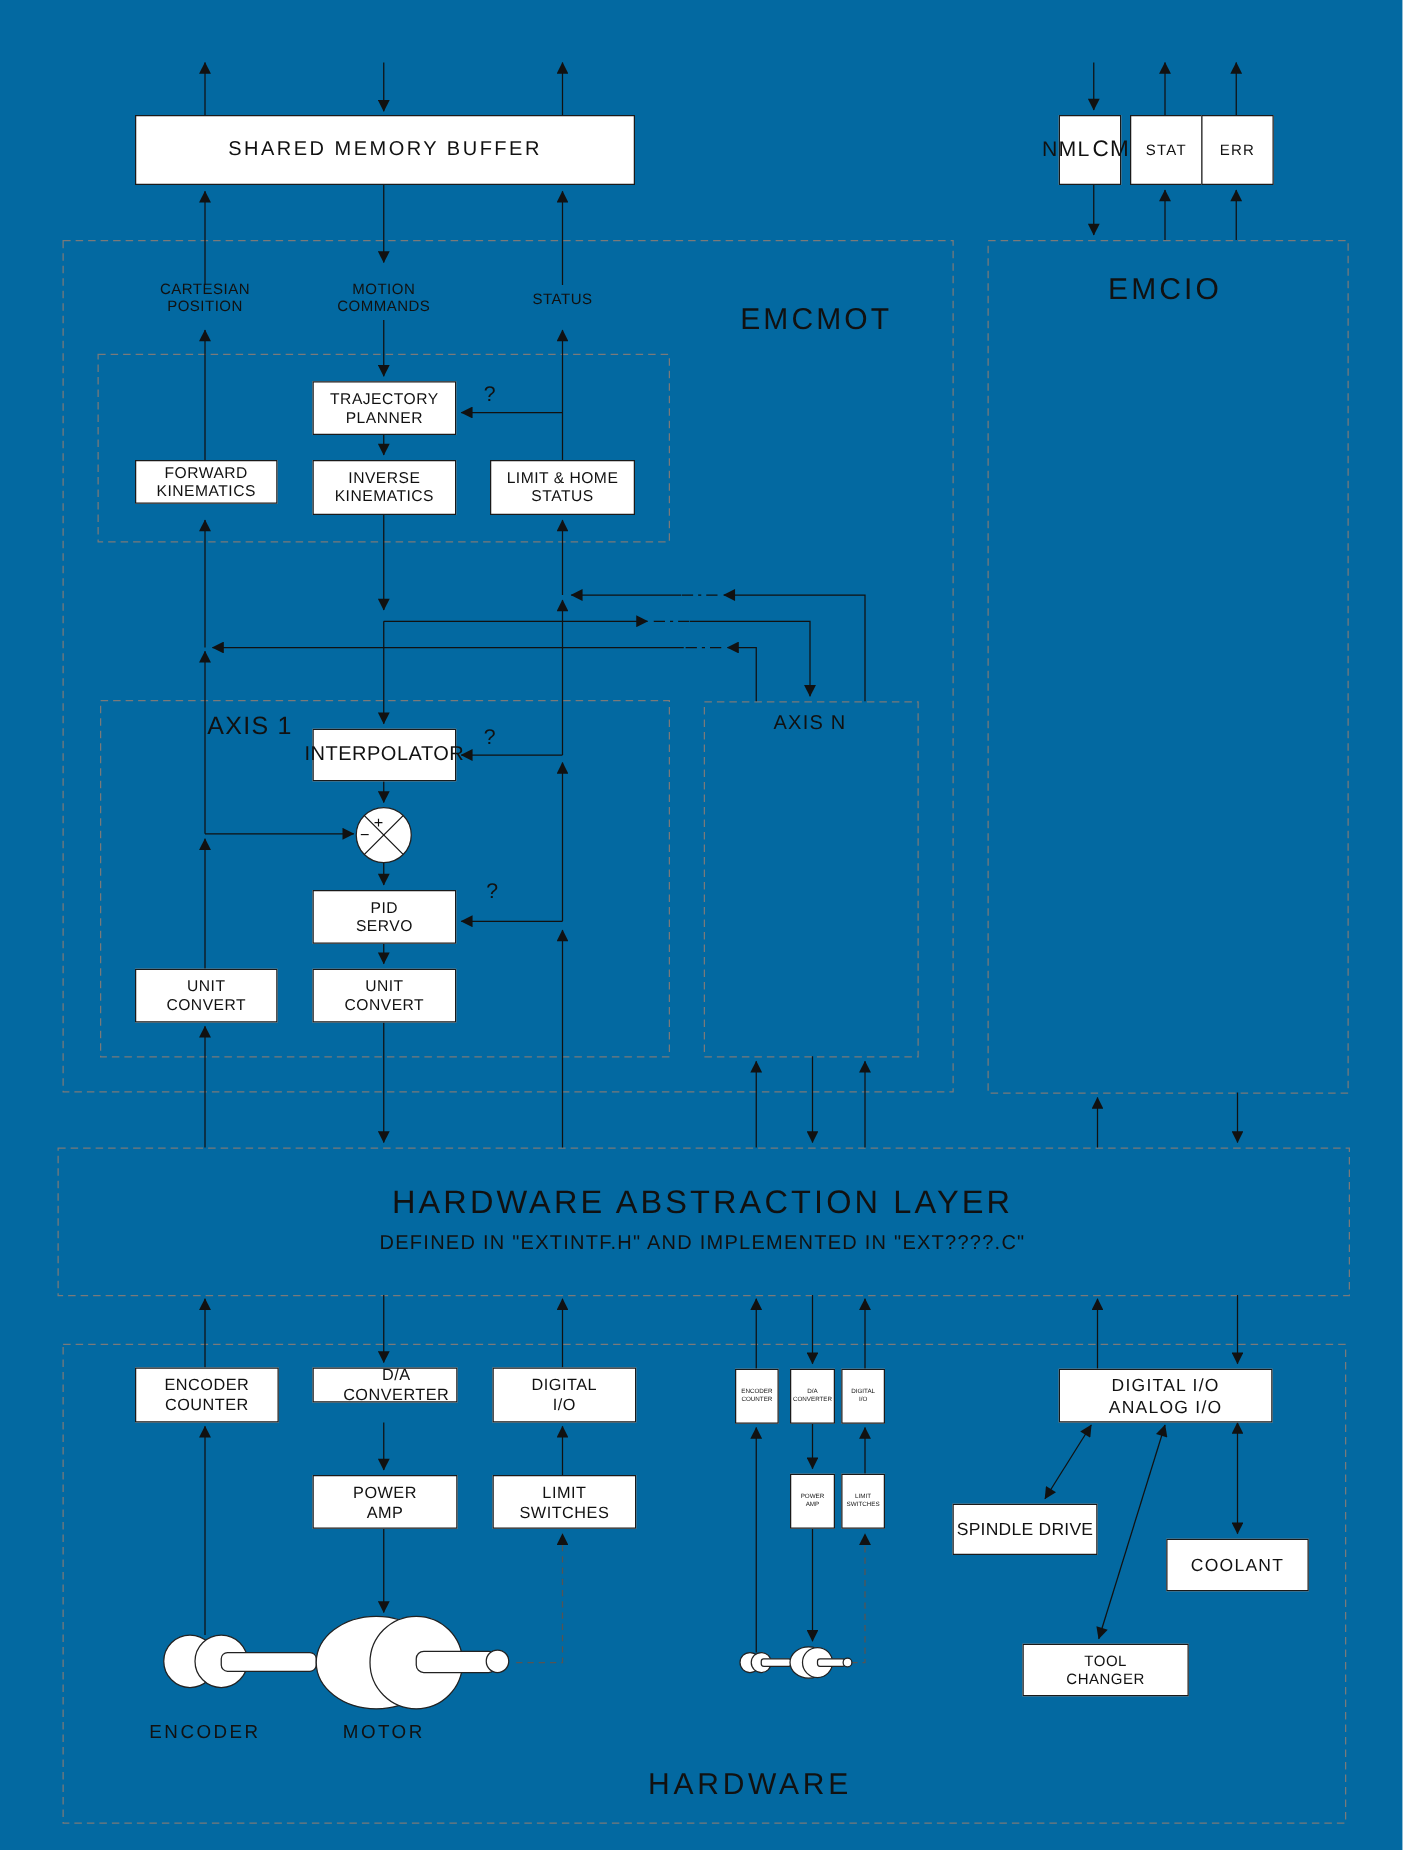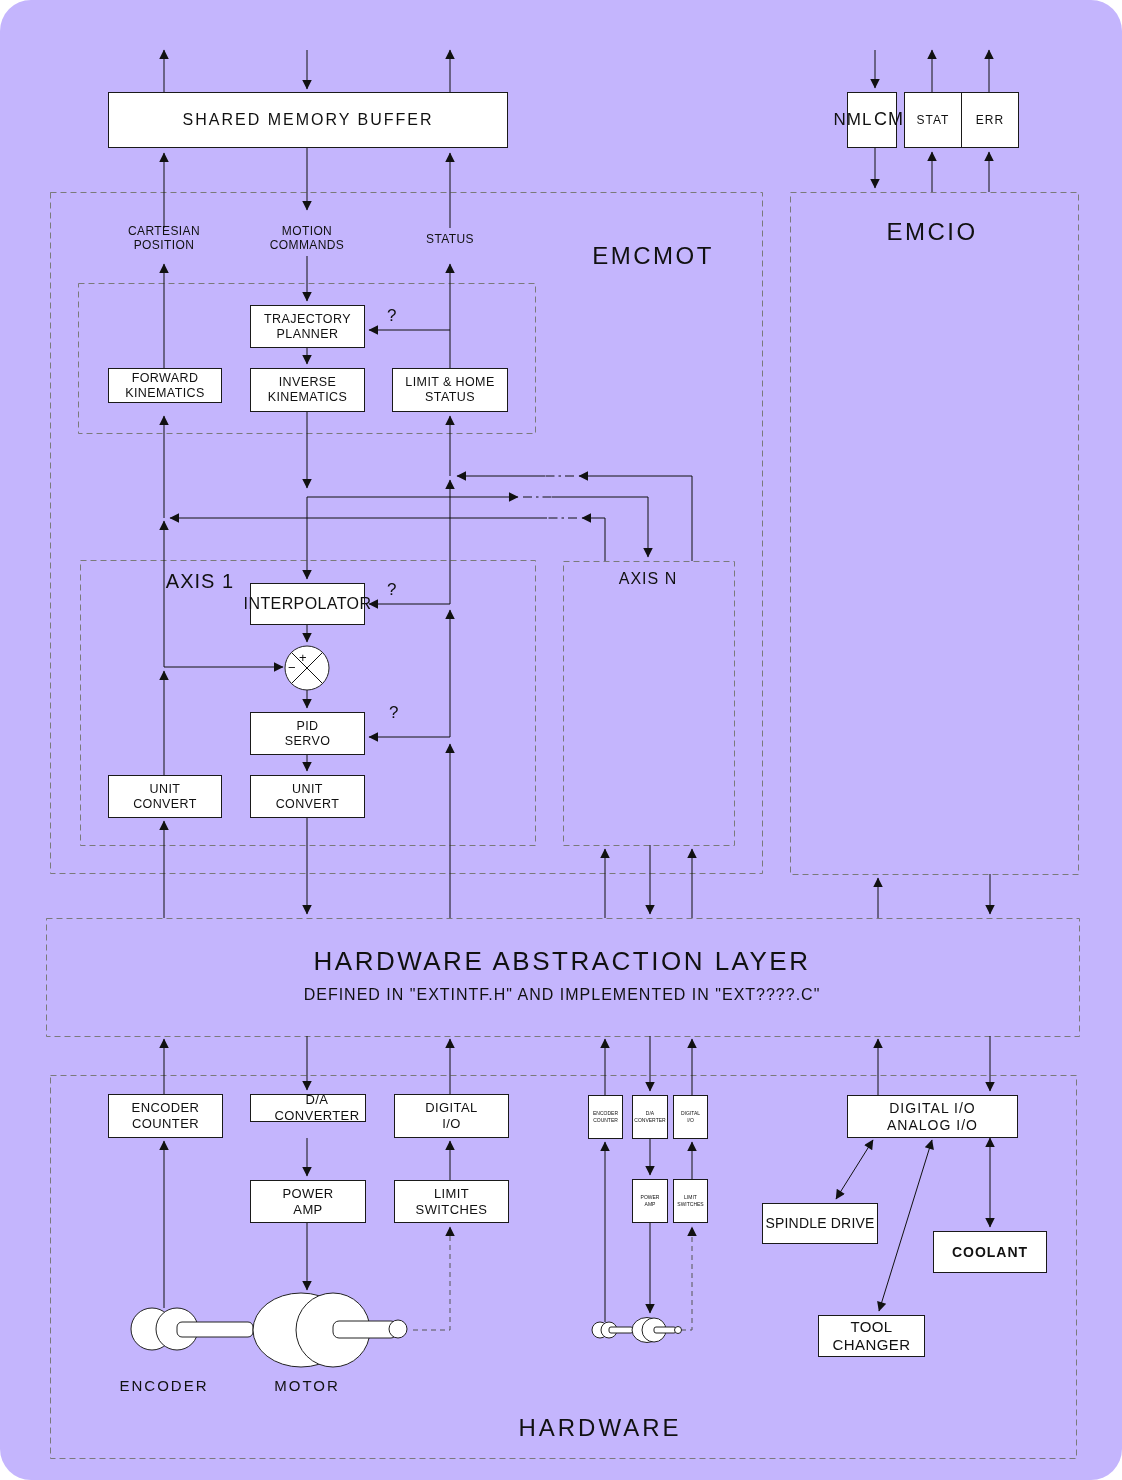--- a/index.html
+++ b/index.html
@@ -1,17 +1,17 @@
 <!DOCTYPE html>
 <html><head>
 <meta charset="utf-8">
 <style>
   html,body{margin:0;padding:0;background:#fff;}
-  #stage{position:relative;width:1122px;height:1480px;background:#c4b5fd;
-         font-family:"Liberation Sans", sans-serif;color:#111;overflow:hidden;border-radius:31px;}
+  #stage{position:relative;width:1122px;height:1480px;background:#0369a1;
+         font-family:"Liberation Sans", sans-serif;color:#111;overflow:hidden;}
   #lines{position:absolute;left:0;top:0;}
   .box{position:absolute;box-sizing:border-box;border:1px solid #1a1a1a;background:#fff;
        display:flex;align-items:center;justify-content:center;text-align:center;
        white-space:pre-line;font-size:12.5px;line-height:1.2;letter-spacing:0.4px;}
   .lbl{position:absolute;text-align:center;white-space:pre-line;transform:translateX(-50%);
        font-size:12px;line-height:1.18;letter-spacing:0.4px;}
   .sbox{font-size:5px;line-height:1.45;letter-spacing:0;}
   .ln{stroke:#111;fill:none;stroke-width:1;}
   .dd{stroke-dasharray:9 4 2.5 4;}
   .dsh{stroke:#555;stroke-dasharray:5 4;}
@@ -207,22 +207,22 @@
   <div class="box sbox" style="left:673px;top:1095px;width:35px;height:44px;">DIGITAL
 I/O</div>
   <div class="box sbox" style="left:632px;top:1179px;width:36px;height:44px;">POWER
 AMP</div>
   <div class="box sbox" style="left:673px;top:1179px;width:35px;height:44px;">LIMIT
 SWITCHES</div>
 
   <div class="box" style="left:847px;top:1095px;width:171px;height:43px;font-size:14px;letter-spacing:1px;">DIGITAL I/O
 ANALOG I/O</div>
   <div class="box" style="left:762px;top:1203px;width:116px;height:41px;font-size:14px;letter-spacing:0.2px;">SPINDLE DRIVE</div>
-  <div class="box" style="left:933px;top:1231px;width:114px;height:42px;font-size:14px;letter-spacing:1px;font-weight:bold;">COOLANT</div>
-  <div class="box" style="left:818px;top:1315px;width:107px;height:42px;font-size:15px;">TOOL
+  <div class="box" style="left:933px;top:1231px;width:114px;height:42px;font-size:14px;letter-spacing:1px;">COOLANT</div>
+  <div class="box" style="left:818px;top:1315px;width:133px;height:42px;font-size:12px;">TOOL
 CHANGER</div>
 
   <div class="lbl" style="left:818px;top:110px;font-size:17px;letter-spacing:1px;margin-left:35px;">NML</div>
 
   <div class="lbl" style="left:164px;top:224px;">CARTESIAN
 POSITION</div>
   <div class="lbl" style="left:307px;top:224px;">MOTION
 COMMANDS</div>
   <div class="lbl" style="left:450px;top:232px;">STATUS</div>
 

